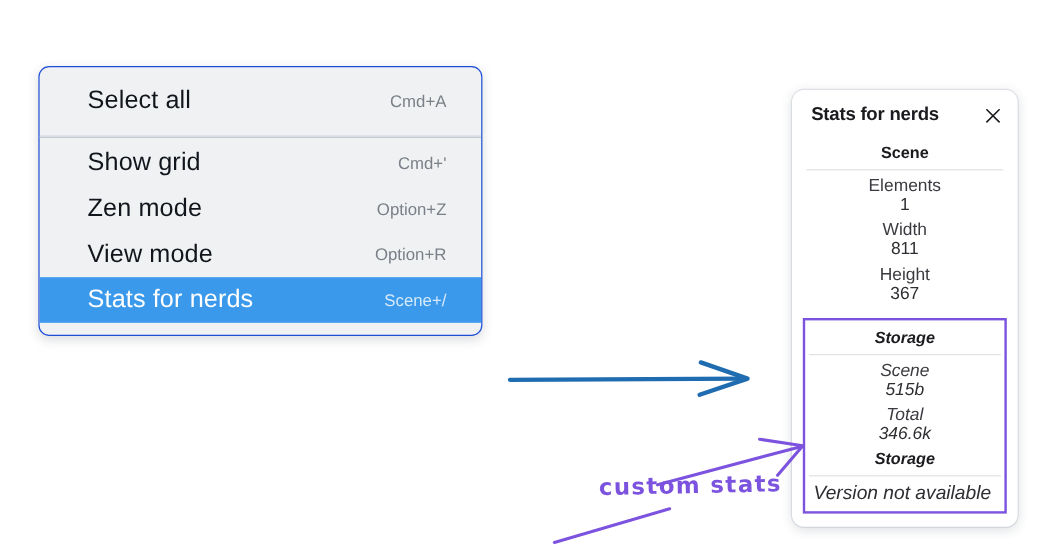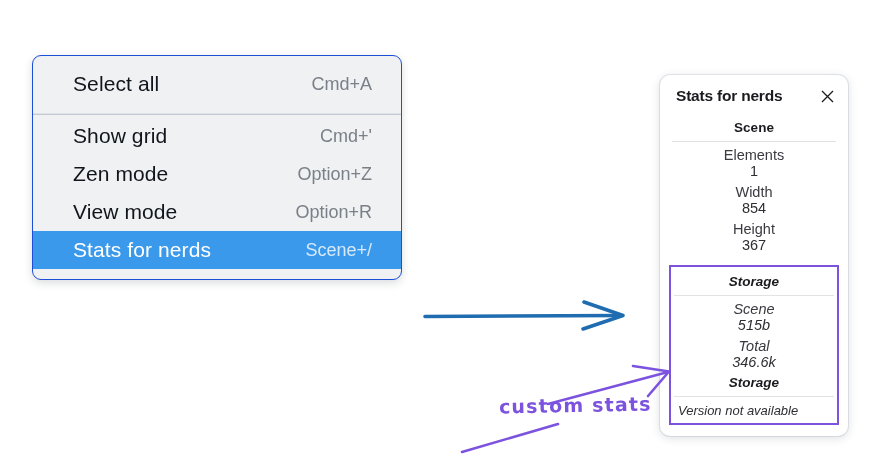--- a/index.html
+++ b/index.html
@@ -48,21 +48,21 @@
     box-sizing: border-box;
     cursor: default;
   }
   .menu-item .mi-label {
     font-size: 21px;
     color: #11161c;
     letter-spacing: 0.1px;
     white-space: nowrap;
   }
   .menu-item .mi-shortcut {
-    font-size: 18px;
+    font-size: 14px;
     color: #7a8088;
     white-space: nowrap;
   }
   .menu-item.selected {
     background: #3a99ea;
   }
   .menu-item.selected .mi-label { color: #ffffff; }
   .menu-item.selected .mi-shortcut { color: #d5e9fa; }
 
   
@@ -117,21 +117,21 @@
     justify-content: space-between;
     padding: 2px 6px 3px 6px;
     font-size: 14.5px;
     color: #2e2e33;
     flex-direction: column;
   }
   .sp-row .sp-key { color: #3a3a40; }
   .sp-row .sp-val { color: #2e2e33; }
   .sp-single {
     padding: 3px 6px 1px 6px;
-    font-size: 13px;
+    font-size: 16px;
     color: #2e2e33;
     text-align: left;
   }
   
   #custom-stats-box {
     border: 2px solid #7c53de;
     margin: 9px -1px -2px -1px;
     padding: 5px 1px 4px 1px;
     box-sizing: border-box;
     font-style: italic;
@@ -207,21 +207,21 @@
 
   <div>
     <div class="sp-group-title">Scene</div>
     <div class="sp-rule"></div>
     <div class="sp-row">
       <span class="sp-key">Elements</span>
       <span class="sp-val">1</span>
     </div>
     <div class="sp-row">
       <span class="sp-key">Width</span>
-      <span class="sp-val">854</span>
+      <span class="sp-val">811</span>
     </div>
     <div class="sp-row">
       <span class="sp-key">Height</span>
       <span class="sp-val">367</span>
     </div>
   </div>
 
   <div id="custom-stats-box">
 
     <div>

